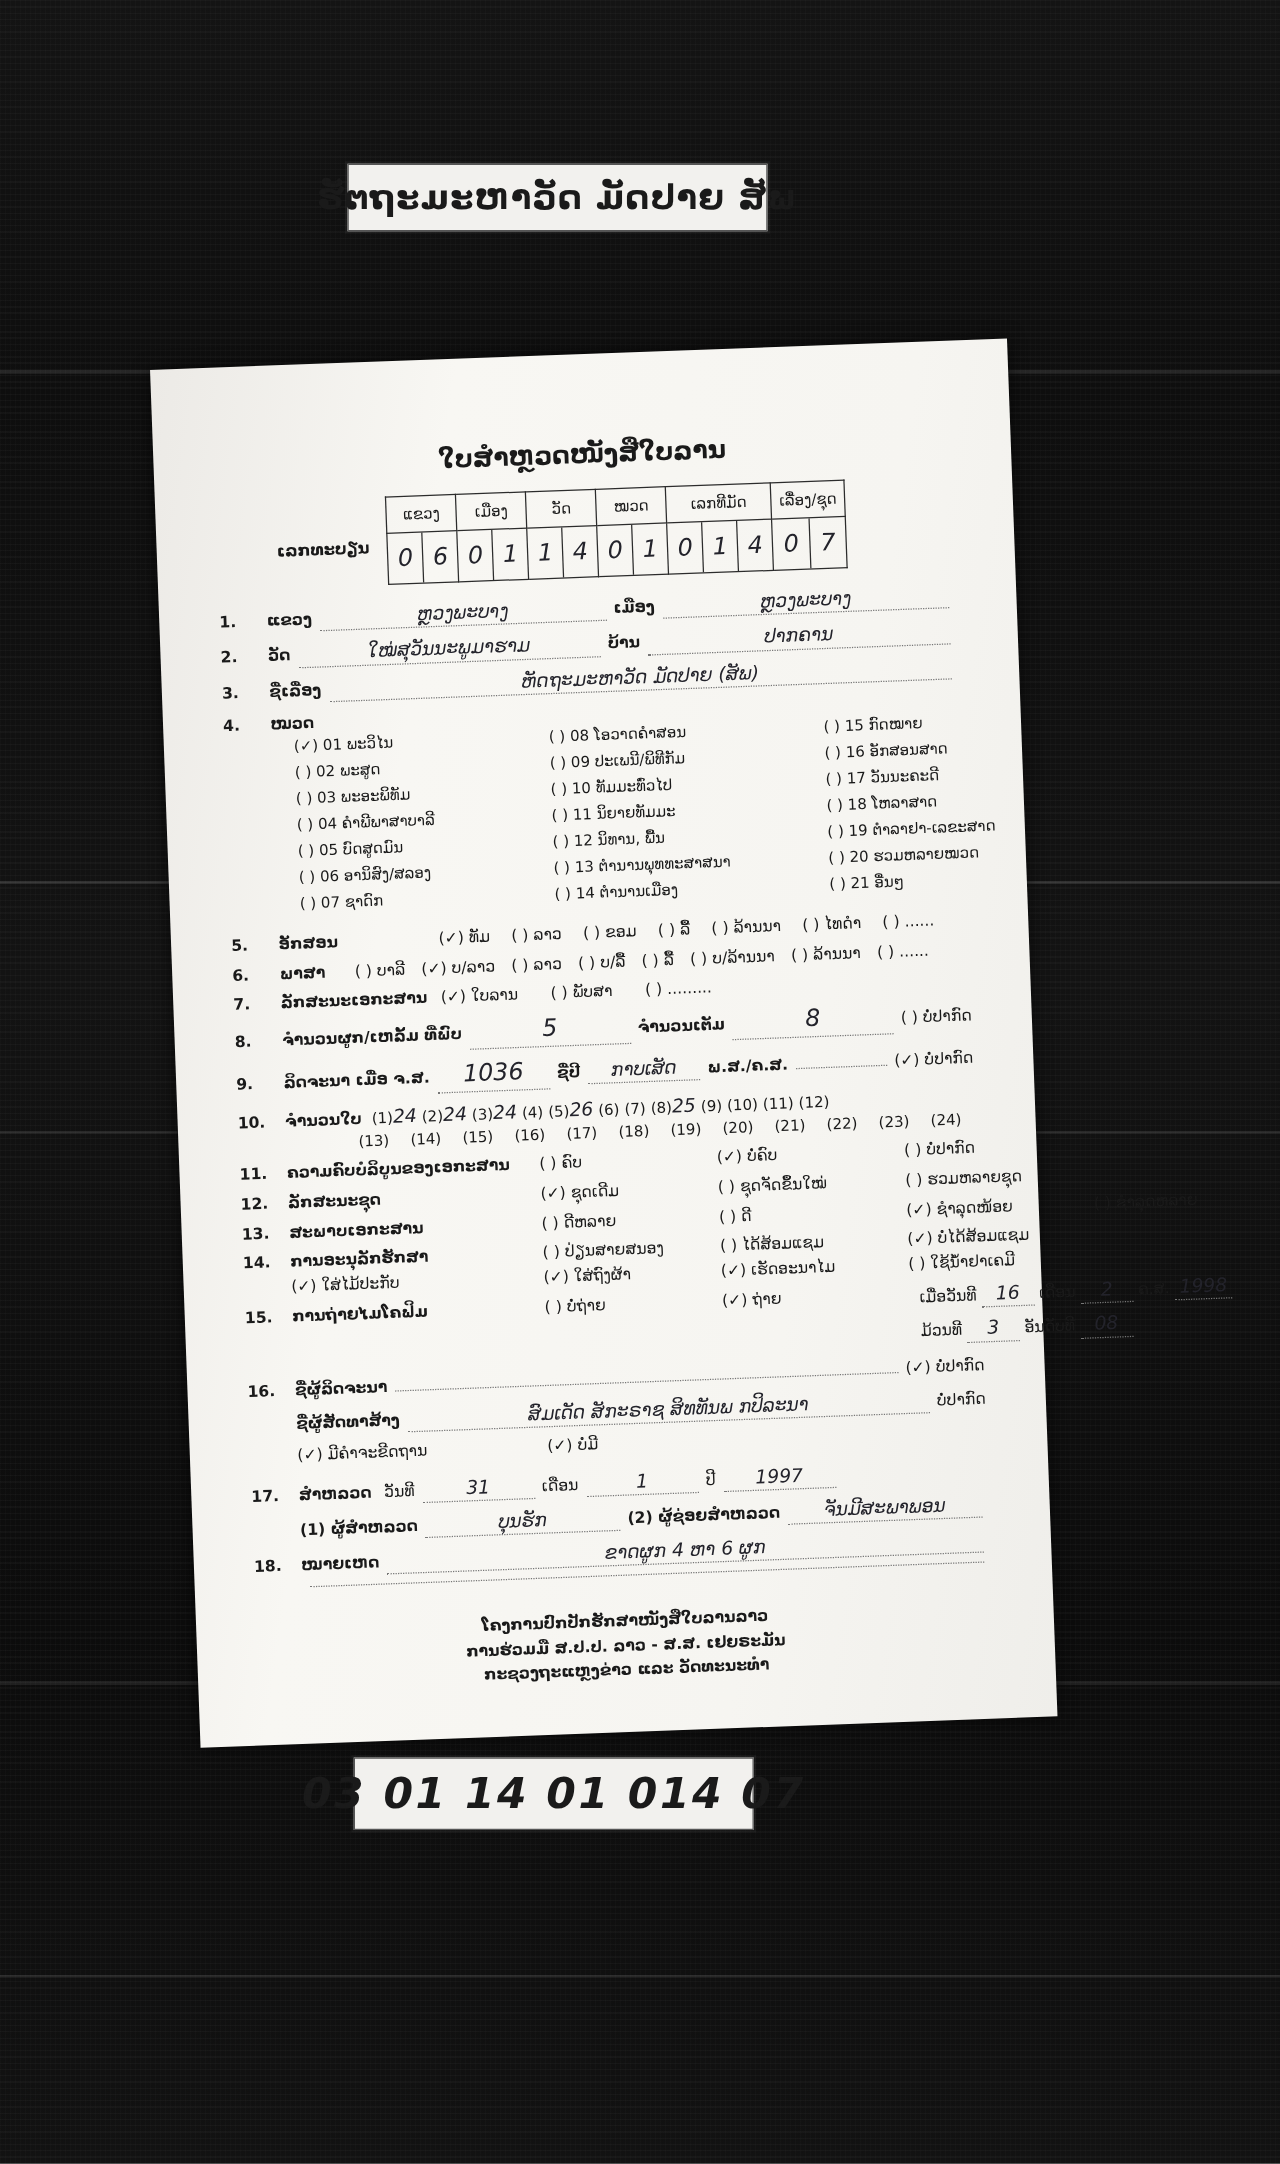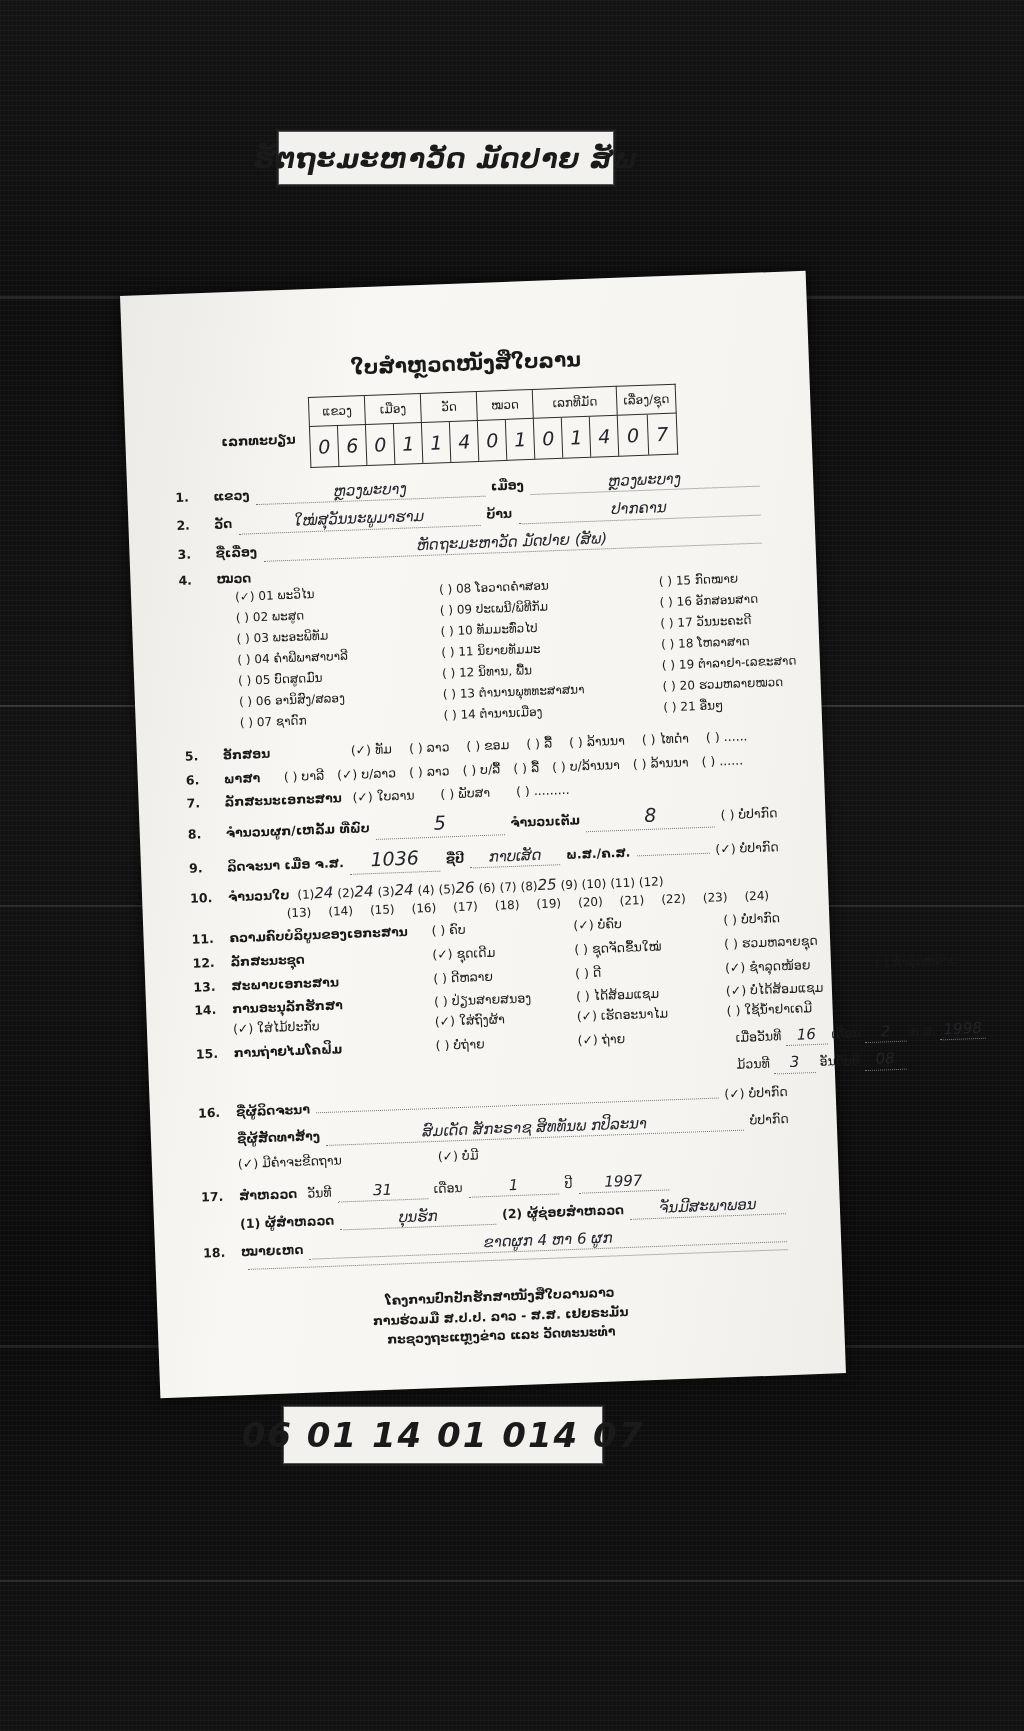--- a/index.html
+++ b/index.html
@@ -18,21 +18,21 @@
   .s3{top:905px;height:2px;background:rgba(255,255,255,0.10);}
   .s4{top:1345px;height:3px;background:rgba(255,255,255,0.08);}
   .s5{top:1580px;height:2px;background:rgba(255,255,255,0.10);}
 
   .card{
     position:absolute;background:#f2f1ee;border:1px solid #555;
     display:flex;align-items:center;justify-content:center;
     box-shadow:0 0 0 2px rgba(255,255,255,0.04);
   }
   .card.top{left:278px;top:131px;width:334px;height:52px;}
-  .card.top span{font-size:27px;font-weight:700;font-style:italic;letter-spacing:1px;white-space:nowrap;}
+  .card.top span{font-size:27px;font-weight:700;letter-spacing:1px;white-space:nowrap;}
   .card.bottom{left:283px;top:1406px;width:318px;height:56px;}
   .card.bottom span{font-size:34px;font-weight:700;font-style:italic;letter-spacing:2px;white-space:nowrap;}
 
   .paper{
     position:absolute;left:140px;top:283px;width:686px;min-height:968px;
     background:linear-gradient(100deg,#eceae6 0%,#f8f7f3 28%,#f6f5f1 70%,#efeeea 100%);
     transform:rotate(-2.1deg);transform-origin:50% 50%;
     padding:58px 48px 40px 48px;box-sizing:border-box;
     box-shadow:0 0 14px rgba(0,0,0,0.6);
   }
@@ -414,14 +414,14 @@
 
   <div class="footer">
     <div>ໂຄງການປົກປັກຮັກສາໜັງສືໃບລານລາວ</div>
     <div>ການຮ່ວມມື ສ.ປ.ປ. ລາວ - ສ.ສ. ເຢຍຣະມັນ</div>
     <div>ກະຊວງຖະແຫຼງຂ່າວ ແລະ ວັດທະນະທຳ</div>
   </div>
 
 </div>
 
 <div class="card bottom">
-  <span>06 01 14 01 014 07</span>
+  <span>03 01 14 01 014 07</span>
 </div>
 
 </body></html>

